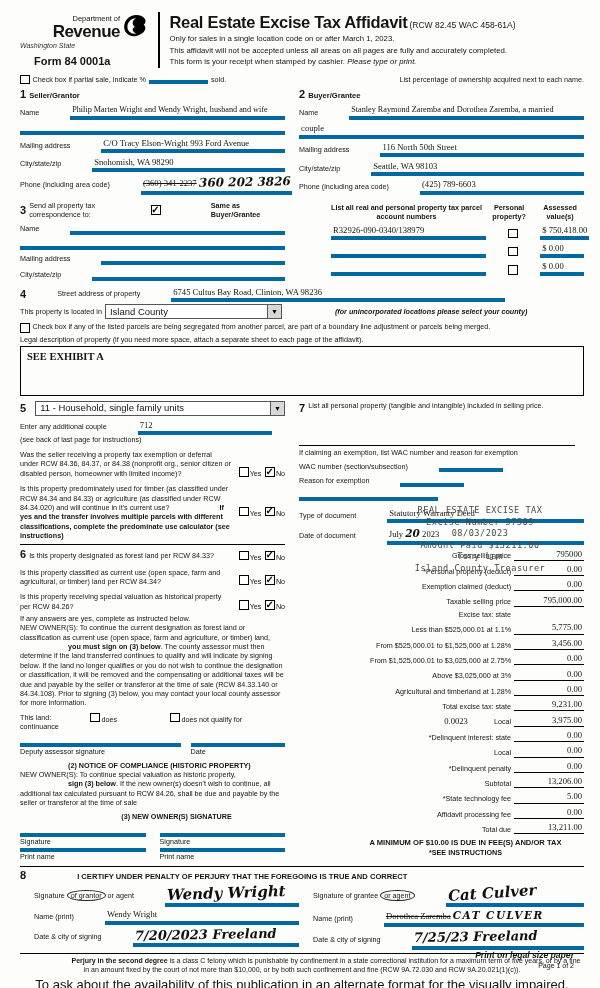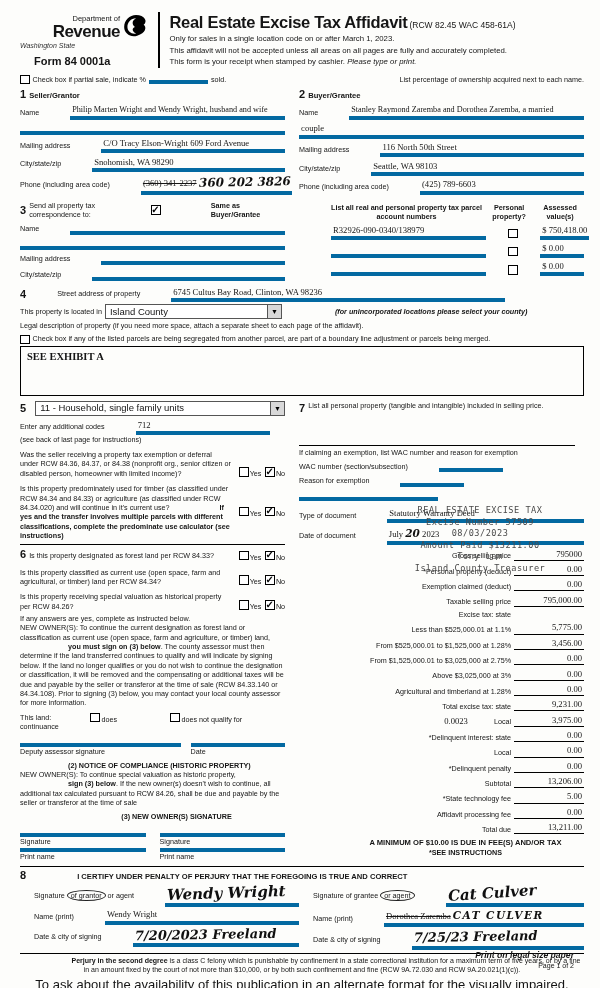--- a/index.html
+++ b/index.html
@@ -118,21 +118,21 @@
       <div><span class="sec-num">1</span><span class="sec-title">Seller/Grantor</span></div>
       <div class="fl">
           <span class="lbl">Name</span>
           <span class="line"><span class="val" style="font-size:8.2px;">Philip Marten Wright and Wendy Wright, husband and wife</span></span>
         </div>
       <div class="fl" style="height:11px;">
           <span class="line"></span>
         </div>
       <div class="fl">
           <span class="lbl">Mailing address</span>
-          <span class="line"><span class="val">C/O Tracy Elson-Wright 609 Ford Avenue</span></span>
+          <span class="line"><span class="val">C/O Tracy Elson-Wright 993 Ford Avenue</span></span>
         </div>
       <div class="fl">
           <span class="lbl">City/state/zip</span>
           <span class="line"><span class="val">Snohomish, WA 98290</span></span>
         </div>
       <div class="fl">
           <span class="lbl">Phone (including area code)</span>
           <span class="line" style="white-space:nowrap;"><span class="val strike">(360) 341-2237</span> <span class="hand hand-med">360 202 3826</span></span>
         </div>
     </div>
@@ -215,42 +215,42 @@
       <span class="line" style="max-width:330px;"><span class="val">6745 Cultus Bay Road, Clinton, WA 98236</span></span>
     </div>
     <div style="display:flex;align-items:center;margin-top:2.5px;">
       <span class="lbl">This property is located in</span>
       <span class="dd" style="width:175px;justify-content:space-between;">
         <span class="dd-text">Island County</span>
         <span class="dd-btn">▼</span>
       </span>
       <span class="b i" style="margin-left:5px;">(for unincorporated locations please select your county)</span>
     </div>
-    <div style="margin-top:2px;">Legal description of property (if you need more space, attach a separate sheet to each page of the affidavit).</div>
     <div style="display:flex;align-items:flex-start;margin-top:3px;">
       <span class="cb" style="margin-right:3px;margin-top:1px;"></span>
       <span>Check box if any of the listed parcels are being segregated from another parcel, are part of a boundary line adjustment or parcels being merged.</span>
     </div>
+    <div style="margin-top:2px;">Legal description of property (if you need more space, attach a separate sheet to each page of the affidavit).</div>
     <div class="legalbox">
       <span class="legalval">SEE EXHIBIT A</span>
     </div>
   </div>
 
   <div class="row" style="margin-top:5px;">
 
     <div class="colL">
       <div style="display:flex;align-items:center;">
         <span class="sec-num">5</span>
         <span class="dd" style="flex:1;justify-content:space-between;margin-left:6px;">
           <span class="dd-text">11 - Household, single family units</span>
           <span class="dd-btn">▼</span>
         </span>
       </div>
       <div class="fl">
-          <span class="lbl">Enter any additional codes</span>
+          <span class="lbl">Enter any additional couple</span>
           <span class="line" style="max-width:130px;"><span class="val">712</span></span>
         </div>
       <div>(see back of last page for instructions)</div>
       <div class="qrow">
         <span class="qtext">Was the seller receiving a property tax exemption or deferral under RCW 84.36, 84.37, or 84.38 (nonprofit org., senior citizen or disabled person, homeowner with limited income)?</span>
         <span class="yn"><span class="cb"></span><span>Yes</span><span class="cb checked"></span><span>No</span></span>
       </div>
       <div class="qrow">
         <span class="qtext"><span>Is this property predominately used for timber (as classified under RCW 84.34 and 84.33) or agriculture (as classified under RCW 84.34.020) and will continue in it's current use? </span><span class="b">If yes and the transfer involves multiple parcels with different classifications, complete the predominate use calculator (see instructions)</span></span>
         <span class="yn" style="align-self:center;"><span class="cb"></span><span>Yes</span><span class="cb checked"></span><span>No</span></span>

